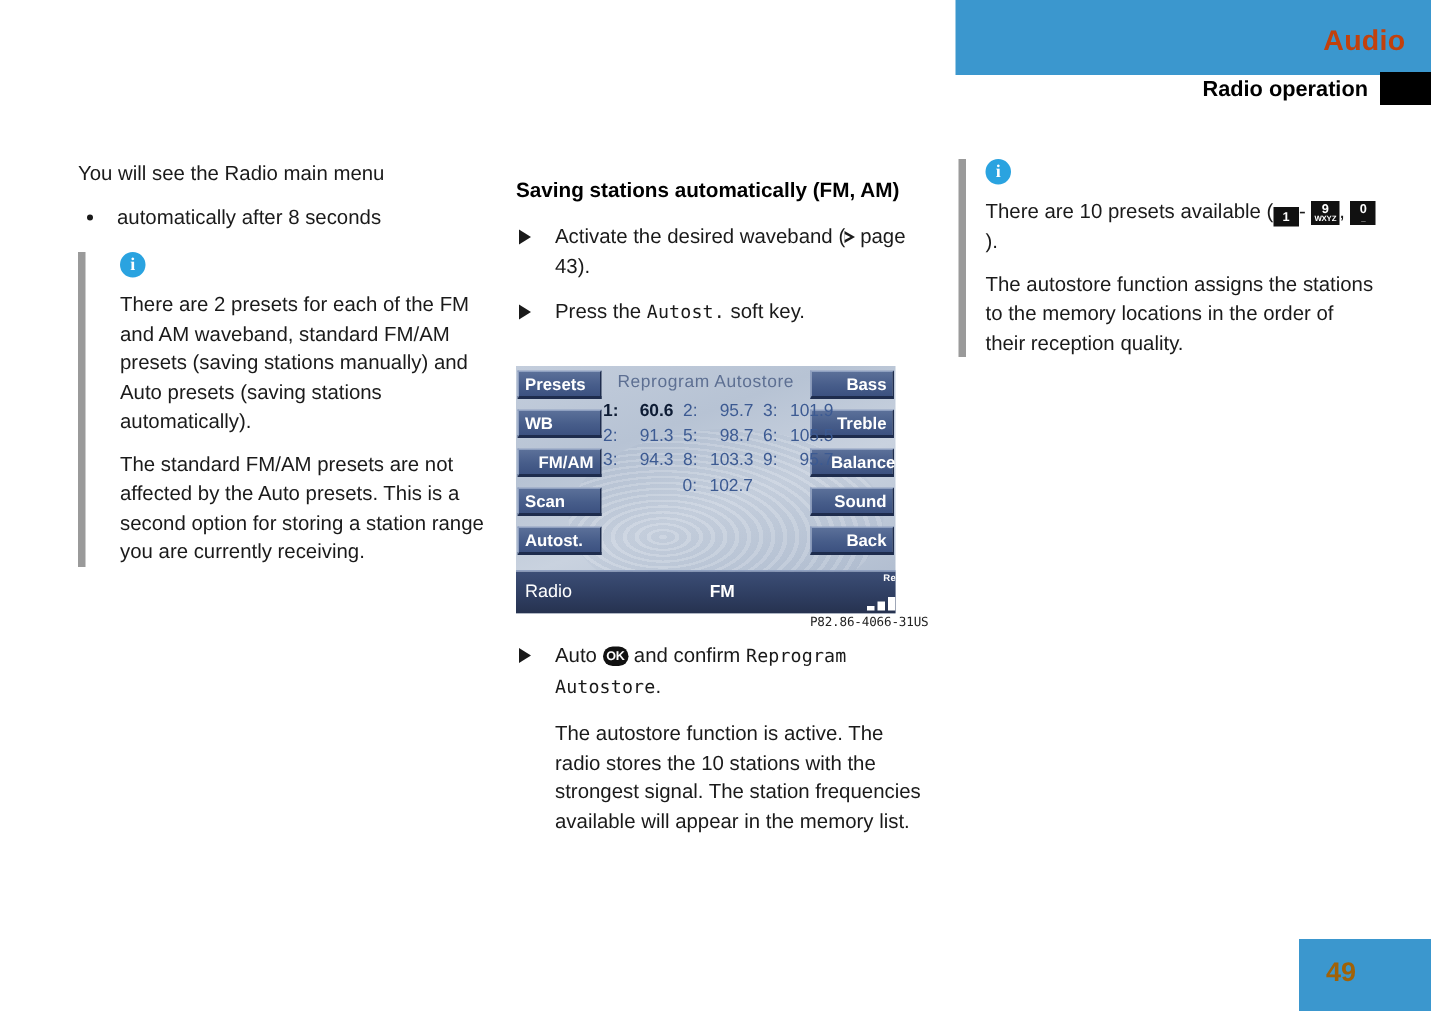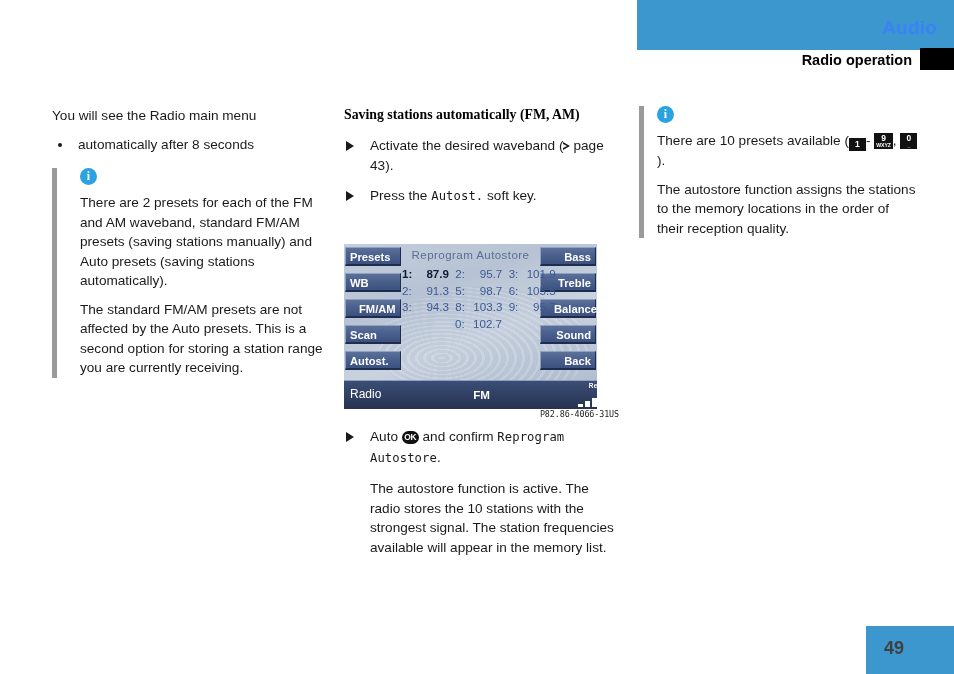--- a/index.html
+++ b/index.html
@@ -24,21 +24,21 @@
     width: 317px;
     height: 50px;
     background: #3b97ce;
   }
   .header-title {
     position: absolute;
     right: 17px;
     top: 17px;
     font-size: 19px;
     font-weight: bold;
-    color: #3b82f6;
+    color: #c2410c;
     letter-spacing: .2px;
   }
   .subheader-title {
     position: absolute;
     right: 42px;
     top: 52px;
     font-size: 14.5px;
     font-weight: bold;
     color: #000000;
   }
@@ -60,24 +60,23 @@
   }
   .col-left  { left: 52px;  top: 106px; width: 278px; }
   .col-mid   { left: 344px; top: 106px; width: 278px; }
   .col-right { left: 657px; top: 106px; width: 262px; }
 
   p { margin: 0 0 9px 0; }
 
   h2.sec-title {
     font-size: 13.8px;
     font-weight: bold;
-    margin: 0 0 12px 0;
+    margin: 12px 0 12px 0;
     line-height: 18px;
     color: #000;
-    font-family: Liberation Serif, serif;
   }
 
   
   .bullet-list { margin: 6px 0 0 0; padding: 0; list-style: none; }
   .bullet-list li {
     position: relative;
     padding-left: 26px;
     margin-bottom: 9px;
     line-height: 19.5px;
   }
@@ -325,21 +324,21 @@
     left: 866px;
     top: 626px;
     width: 88px;
     height: 48px;
     background: #3b97ce;
   }
   .page-num {
     position: absolute;
     left: 884px;
     top: 638px;
-    color: #404040;
+    color: #a16207;
     font-size: 18px;
     font-weight: bold;
   }
 </style>
 </head>
 <body>
 
 <div class="header-bar"></div>
 <div class="header-title">Audio</div>
 <div class="subheader-title">Radio operation</div>
@@ -388,21 +387,21 @@
     <div class="sk sk-right sk-r1">Bass</div>
     <div class="sk sk-right sk-r2">Treble</div>
     <div class="sk sk-right sk-r3">Balance</div>
     <div class="sk sk-right sk-r4">Sound</div>
     <div class="sk sk-right sk-r5">Back</div>
 
     <div class="radio-title">Reprogram Autostore</div>
 
     <div class="preset-grid">
       <div class="preset-row">
-        <span class="preset-cell active"><span class="idx">1:</span><span class="freq">87.9</span></span>
+        <span class="preset-cell active"><span class="idx">1:</span><span class="freq">60.6</span></span>
         <span class="preset-cell"><span class="idx">2:</span><span class="freq">95.7</span></span>
         <span class="preset-cell"><span class="idx">3:</span><span class="freq">101.9</span></span>
       </div>
       <div class="preset-row">
         <span class="preset-cell"><span class="idx">2:</span><span class="freq">91.3</span></span>
         <span class="preset-cell"><span class="idx">5:</span><span class="freq">98.7</span></span>
         <span class="preset-cell"><span class="idx">6:</span><span class="freq">105.5</span></span>
       </div>
       <div class="preset-row">
         <span class="preset-cell"><span class="idx">3:</span><span class="freq">94.3</span></span>

